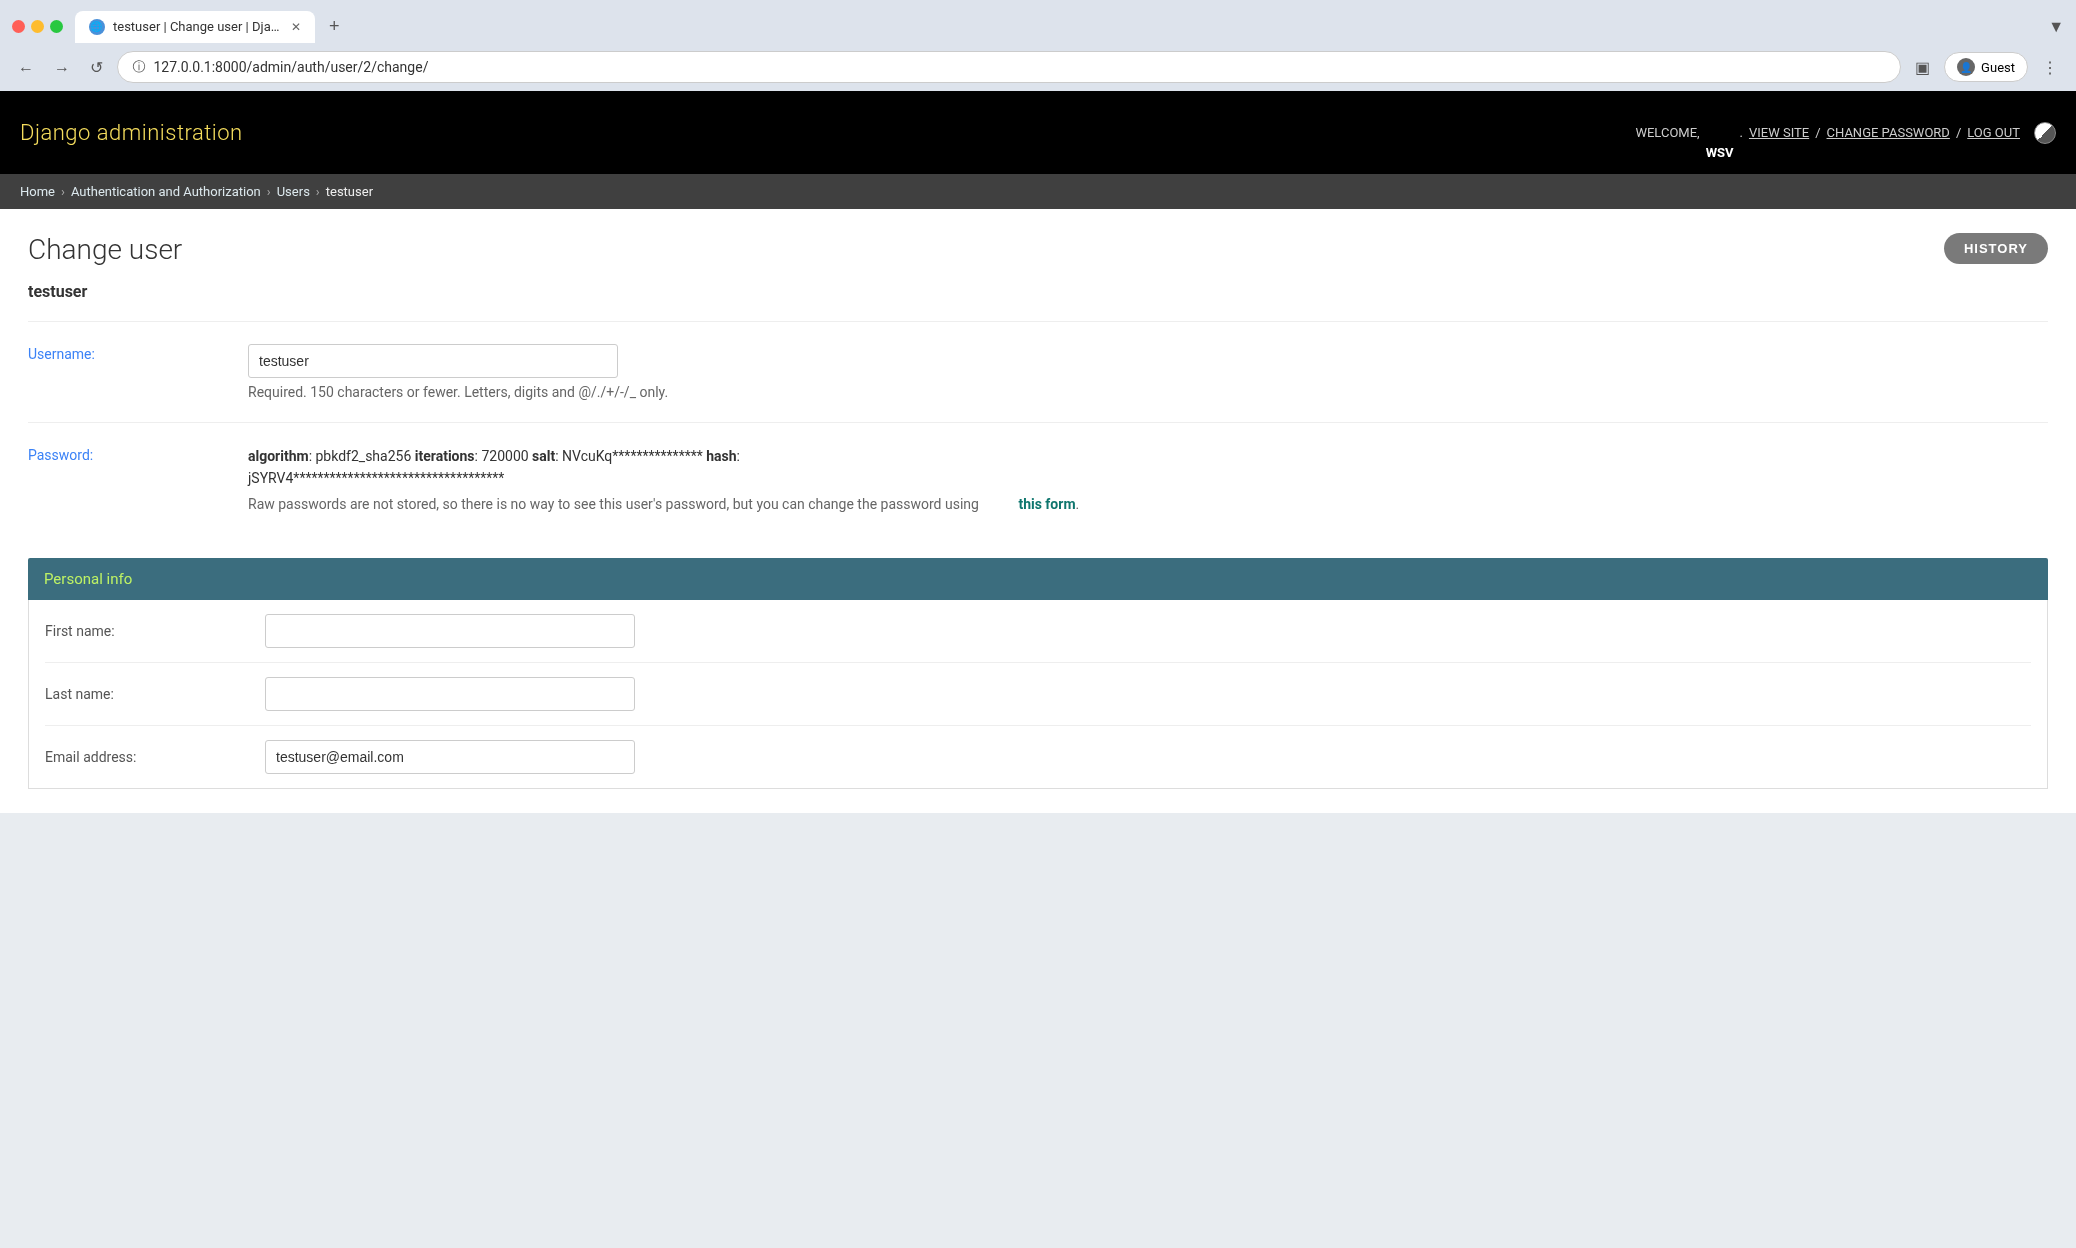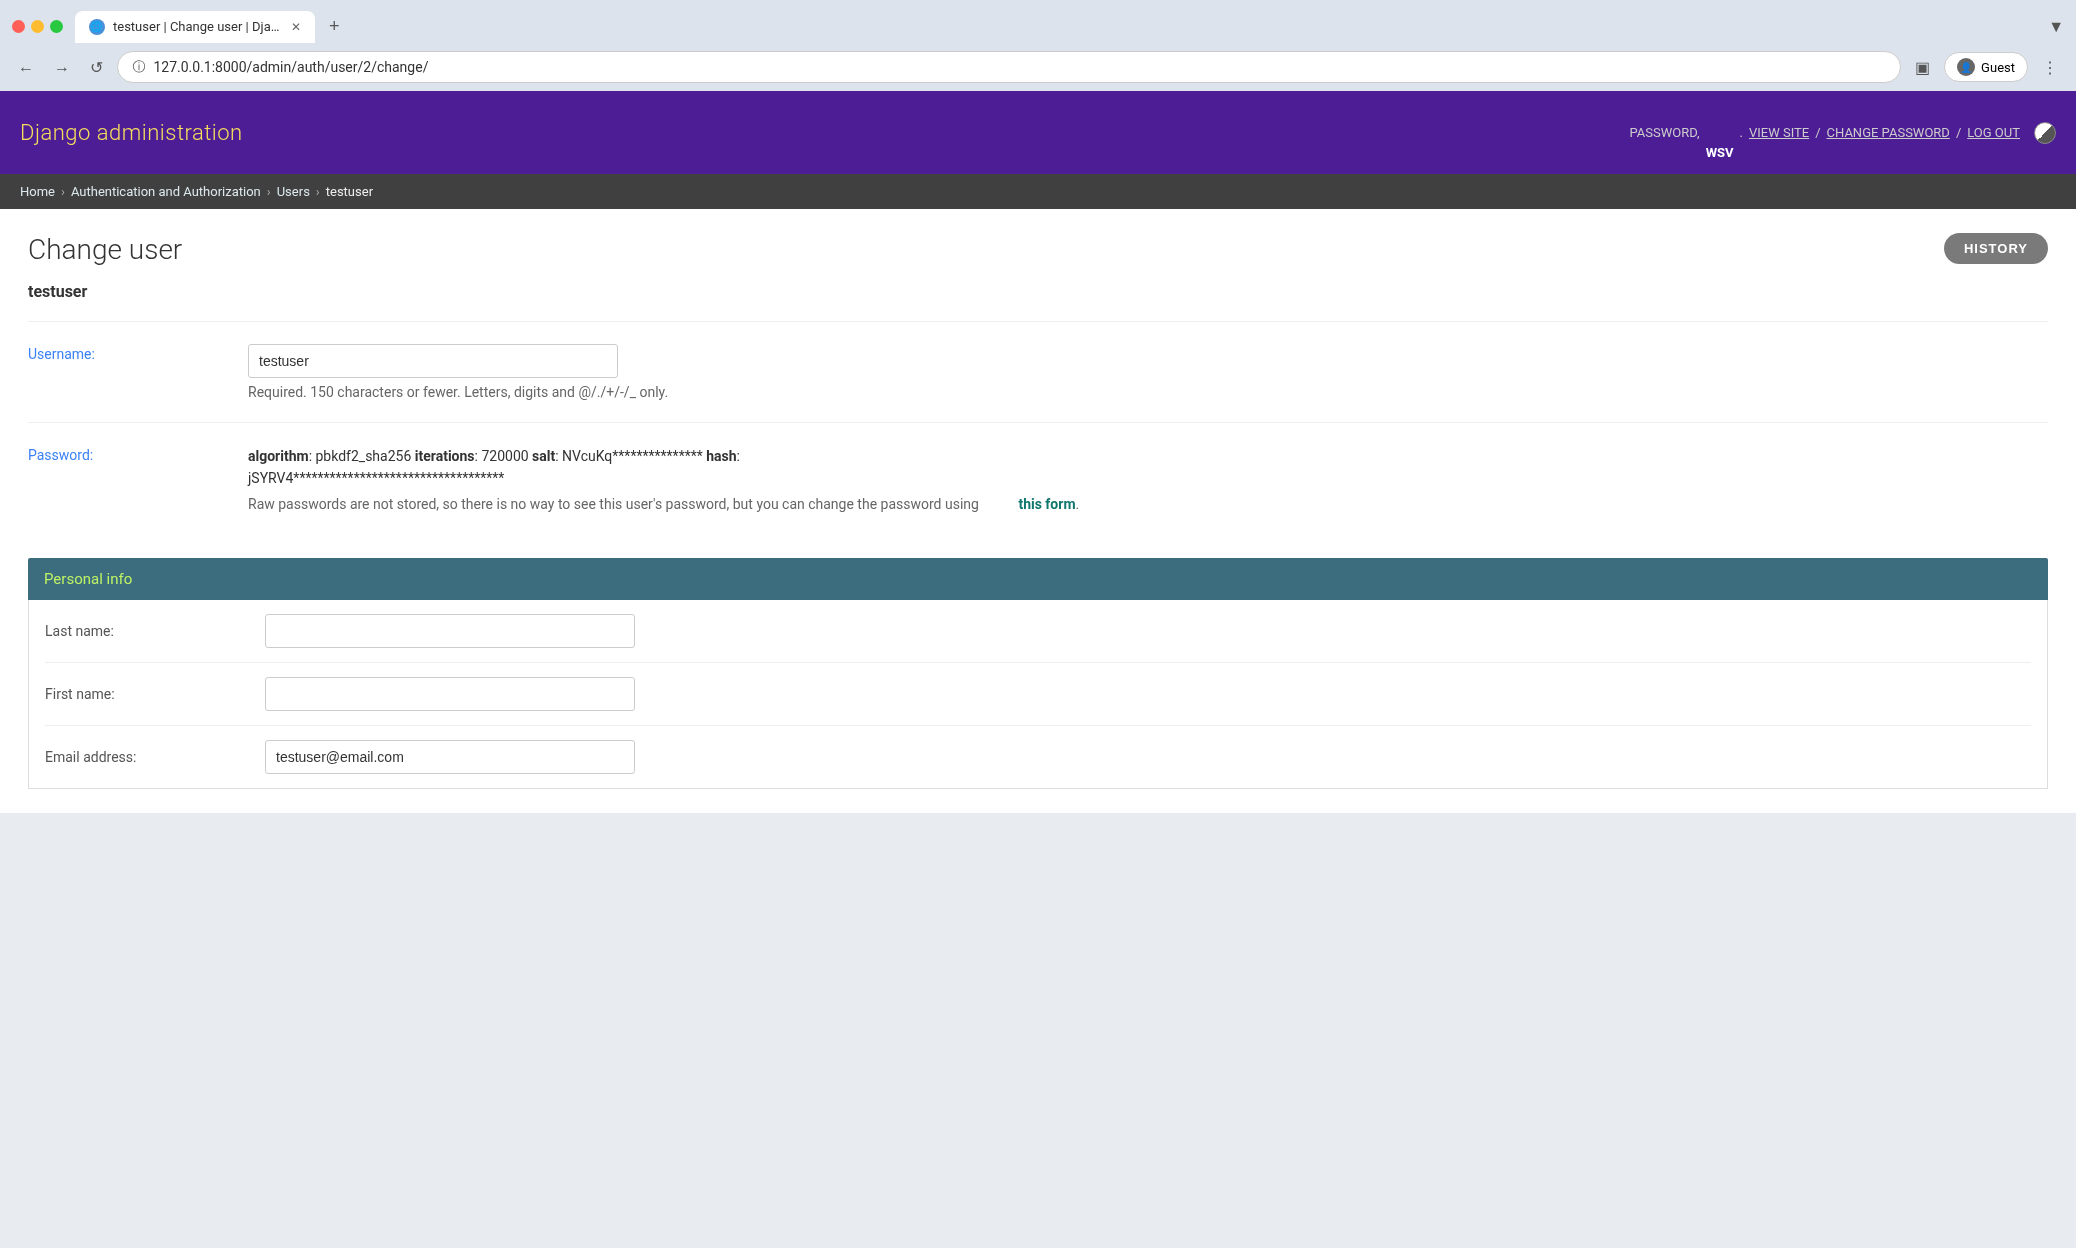--- a/index.html
+++ b/index.html
@@ -168,21 +168,21 @@
       background: #666;
       display: flex;
       align-items: center;
       justify-content: center;
       color: white;
       font-size: 10px;
     }
 
     
     .django-header {
-      background: #4c1d95;
+      background: #000000;
       padding: 14px 20px;
       display: flex;
       align-items: center;
       justify-content: space-between;
     }
 
     .django-title {
       color: #f5dd5d;
       font-size: 22px;
       font-weight: 300;
@@ -400,21 +400,21 @@
       <div class="profile-icon">👤</div>
       <span>Guest</span>
     </div>
     <button class="nav-btn">⋮</button>
   </div>
 </div>
 
 <div class="django-header">
   <div class="django-title">Django administration</div>
   <div class="django-user-info">
-    <span>PASSWORD,</span>
+    <span>WELCOME,</span>
     <strong>WSV</strong>
       <span>.</span>
     <a>VIEW SITE</a>
     <span>/</span>
     <a>CHANGE PASSWORD</a>
     <span>/</span>
     <a>LOG OUT</a>
     <div class="theme-toggle"></div>
   </div>
 </div>
@@ -453,28 +453,28 @@
       <div class="help-text">
         <span>Raw passwords are not stored, so there is no way to see this user's password, but you can change the password using </span><a>this form</a><span>.</span>
       </div>
     </div>
   </div>
 
   <div class="section-header">Personal info</div>
   <div class="section-body">
 
     <div class="section-form-row">
-      <div class="section-label">Last name:</div>
+      <div class="section-label">First name:</div>
       <div class="section-field">
         <input type="text" class="form-input" value="" style="">
       </div>
     </div>
 
     <div class="section-form-row">
-      <div class="section-label">First name:</div>
+      <div class="section-label">Last name:</div>
       <div class="section-field">
         <input type="text" class="form-input" value="" style="">
       </div>
     </div>
 
     <div class="section-form-row">
       <div class="section-label">Email address:</div>
       <div class="section-field">
         <input type="email" class="form-input" value="testuser@email.com" style="">
       </div>

